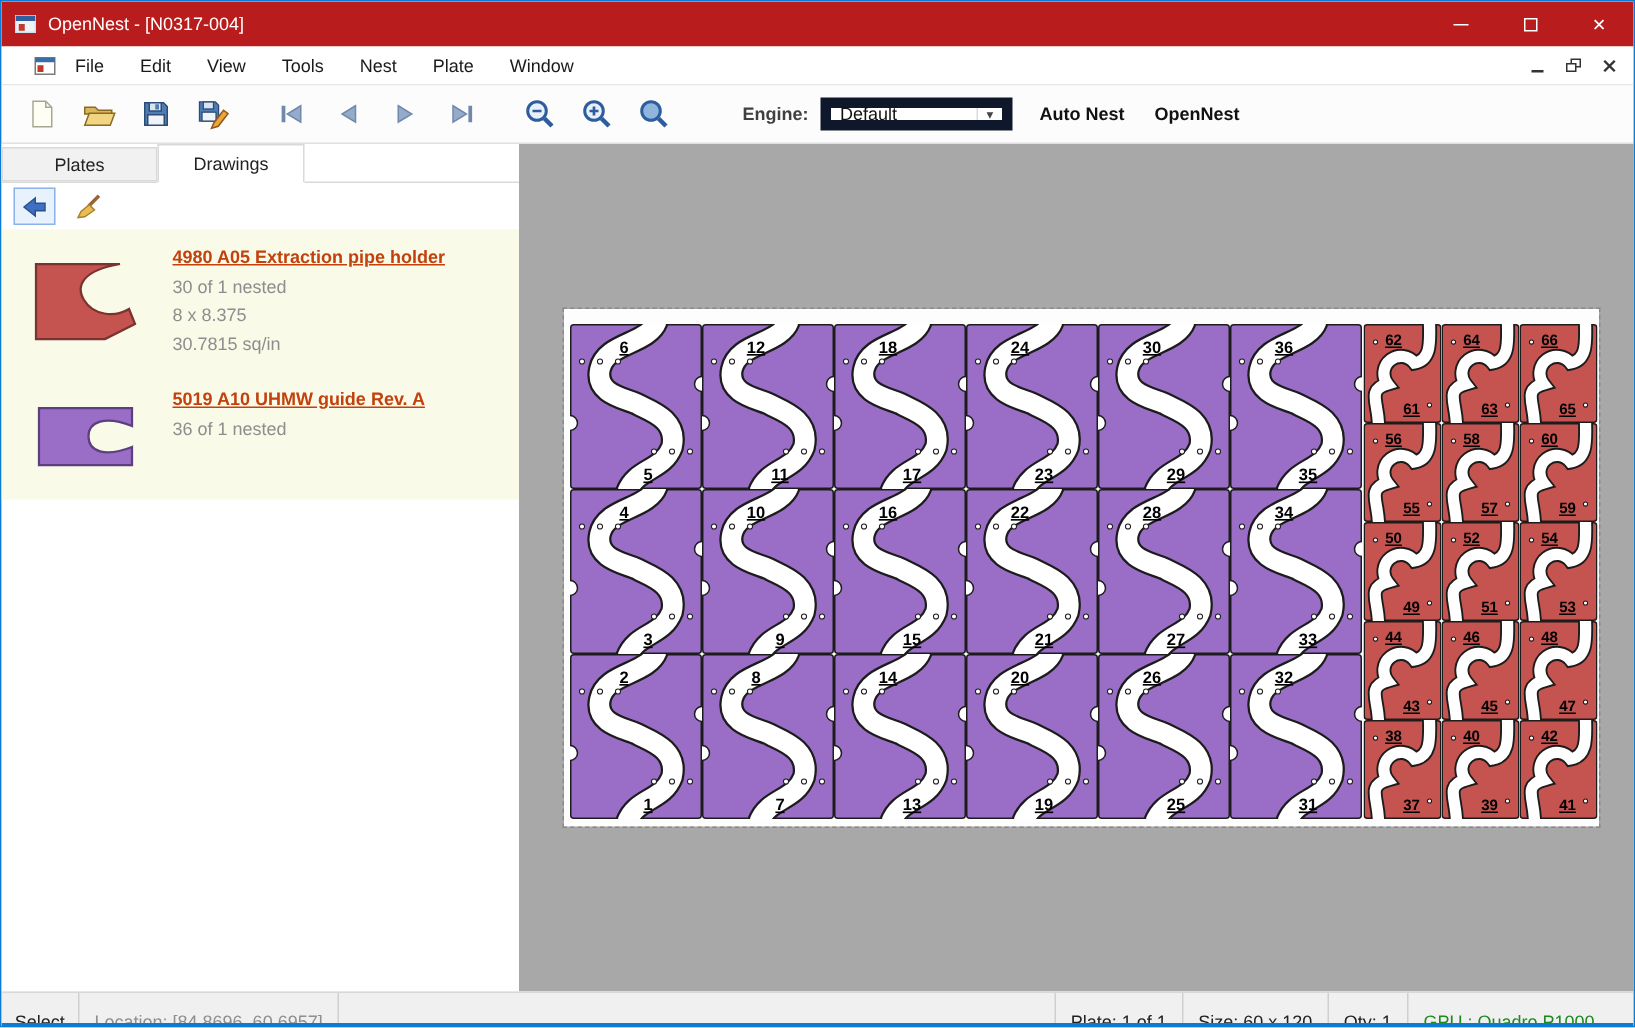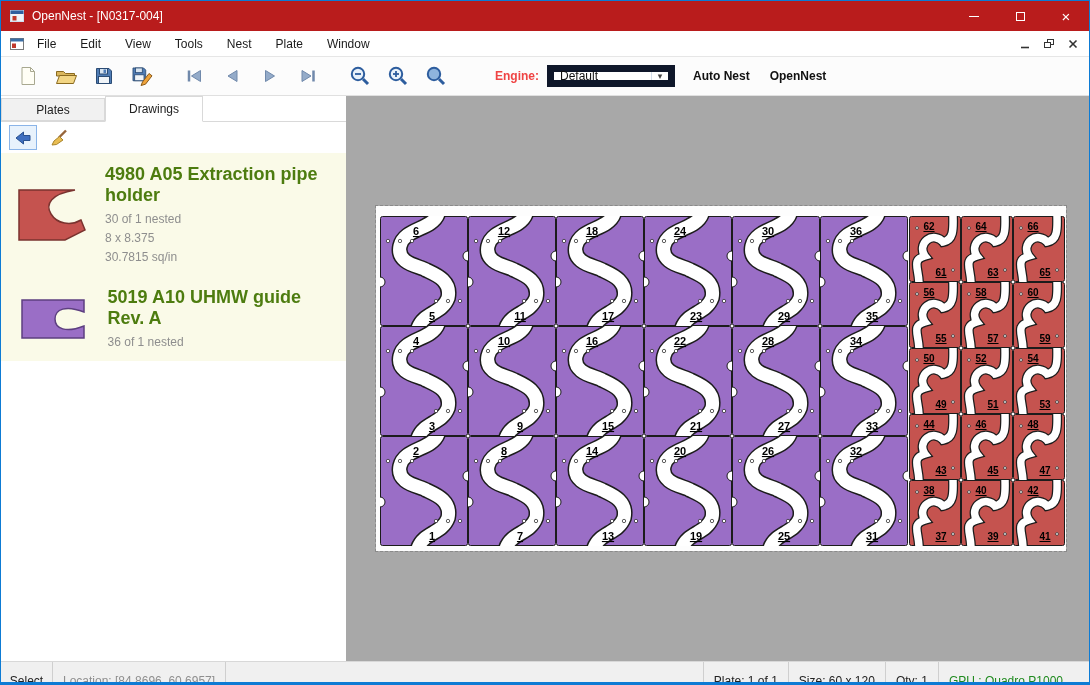--- a/index.html
+++ b/index.html
@@ -9,48 +9,48 @@
   
   .titlebar{position:absolute;top:0;left:0;right:0;height:30px;background:#0d7bd4;display:flex;align-items:center;color:#fff;padding-left:8px;}
   .title-text{font-size:12px;margin-left:7px;}
   .tb-controls{margin-left:auto;display:flex;height:100%;}
   .tb-btn{width:46px;height:100%;display:flex;align-items:center;justify-content:center;cursor:default;}
   .min-glyph{display:block;width:10px;height:1px;background:#fff;}
   .max-glyph{display:block;width:9px;height:9px;border:1px solid #fff;}
   .close-glyph{font-size:15px;line-height:1;color:#fff;}
 
   
-  .menubar{position:absolute;top:30px;left:0;right:0;height:26px;background:#fff;display:flex;align-items:center;border-bottom:1px solid #e6e6e6;padding-left:8px;}
+  .menubar{position:absolute;top:30px;left:0;right:0;height:26px;background:#fff;display:flex;align-items:center;border-bottom:1px solid #e6e6e6;padding-left:21px;}
   .menu-item{padding:0 12px;height:100%;display:flex;align-items:center;font-size:12px;color:#1a1a1a;}
   .mdi-controls{margin-left:auto;display:flex;align-items:center;gap:4px;padding-right:6px;}
   .mdi-btn{width:20px;height:18px;display:flex;align-items:center;justify-content:center;}
 
   
   .toolbar{position:absolute;top:56px;left:0;right:0;height:39px;background:#fcfcfc;border-bottom:1px solid #e0e0e0;display:flex;align-items:center;padding-left:8px;}
   .tool-btn{width:38px;height:34px;display:flex;align-items:center;justify-content:center;}
   .grp-gap{width:14px;}
-  .engine-label{font-size:12px;font-weight:bold;margin-left:40px;margin-right:8px;color:#ef4444;}
+  .engine-label{font-size:12px;font-weight:bold;margin-left:40px;margin-right:8px;color:#404040;}
   .engine-combo{width:128px;height:22px;border:7px solid #0f172a;background:#fff;display:flex;align-items:center;font-size:12px;}
   .engine-combo .val{flex:1;padding-left:6px;color:#111;}
   .engine-combo .caret{width:17px;height:100%;display:flex;align-items:center;justify-content:center;font-size:9px;color:#444;border-left:1px solid #d4dde8;}
   .text-btn{font-size:12px;font-weight:bold;color:#111;margin-left:16px;padding:4px 2px;}
 
   
   .sidebar{position:absolute;top:95px;left:0;width:345px;height:565px;background:#fff;}
   .tabstrip{height:26px;display:flex;align-items:flex-end;border-bottom:1px solid #d9d9d9;background:#fff;}
   .tab{height:23px;display:flex;align-items:center;justify-content:center;font-size:12px;color:#222;border:1px solid #d9d9d9;background:#f1f1f1;width:104px;}
   .tab.active{height:26px;background:#fff;border-bottom:1px solid #fff;margin-bottom:-1px;width:98px;}
   .side-toolbar{height:31px;display:flex;align-items:center;gap:8px;padding-left:8px;background:#fff;}
   .side-btn{width:28px;height:25px;display:flex;align-items:center;justify-content:center;}
   .side-btn.active{border:1px solid #8ab4e8;background:#e8f2fc;}
   .drawing-list{}
   .drawing-item{background:#fafae8;display:flex;min-height:85px;padding:9px 8px 9px 14px;}
   .thumb{width:86px;display:flex;align-items:center;justify-content:center;}
   .d-info{margin-left:14px;padding-top:2px;}
-  .d-title{font-size:18px;font-weight:bold;color:#4d7c0f;margin-bottom:4px;}
+  .d-title{font-size:12px;font-weight:bold;color:#c2410c;margin-bottom:4px;text-decoration:underline;}
   .d-sub{font-size:12px;color:#8e8e8e;line-height:19px;}
 
   
   .canvas{position:absolute;top:95px;left:345px;width:745px;height:565px;background:#a8a8a8;overflow:hidden;}
   .plate{position:absolute;left:30px;top:110px;width:690px;height:345px;background:#fdfdfd;outline:1px dashed #8a8a8a;}
   #nest-svg{display:block;}
   #nest-svg text.pn{font-family:"Liberation Sans",sans-serif;font-size:11px;font-weight:bold;fill:#000;text-decoration:underline;}
   #nest-svg text.rn{font-family:"Liberation Sans",sans-serif;font-size:10px;font-weight:bold;fill:#000;text-decoration:underline;}
 
   

